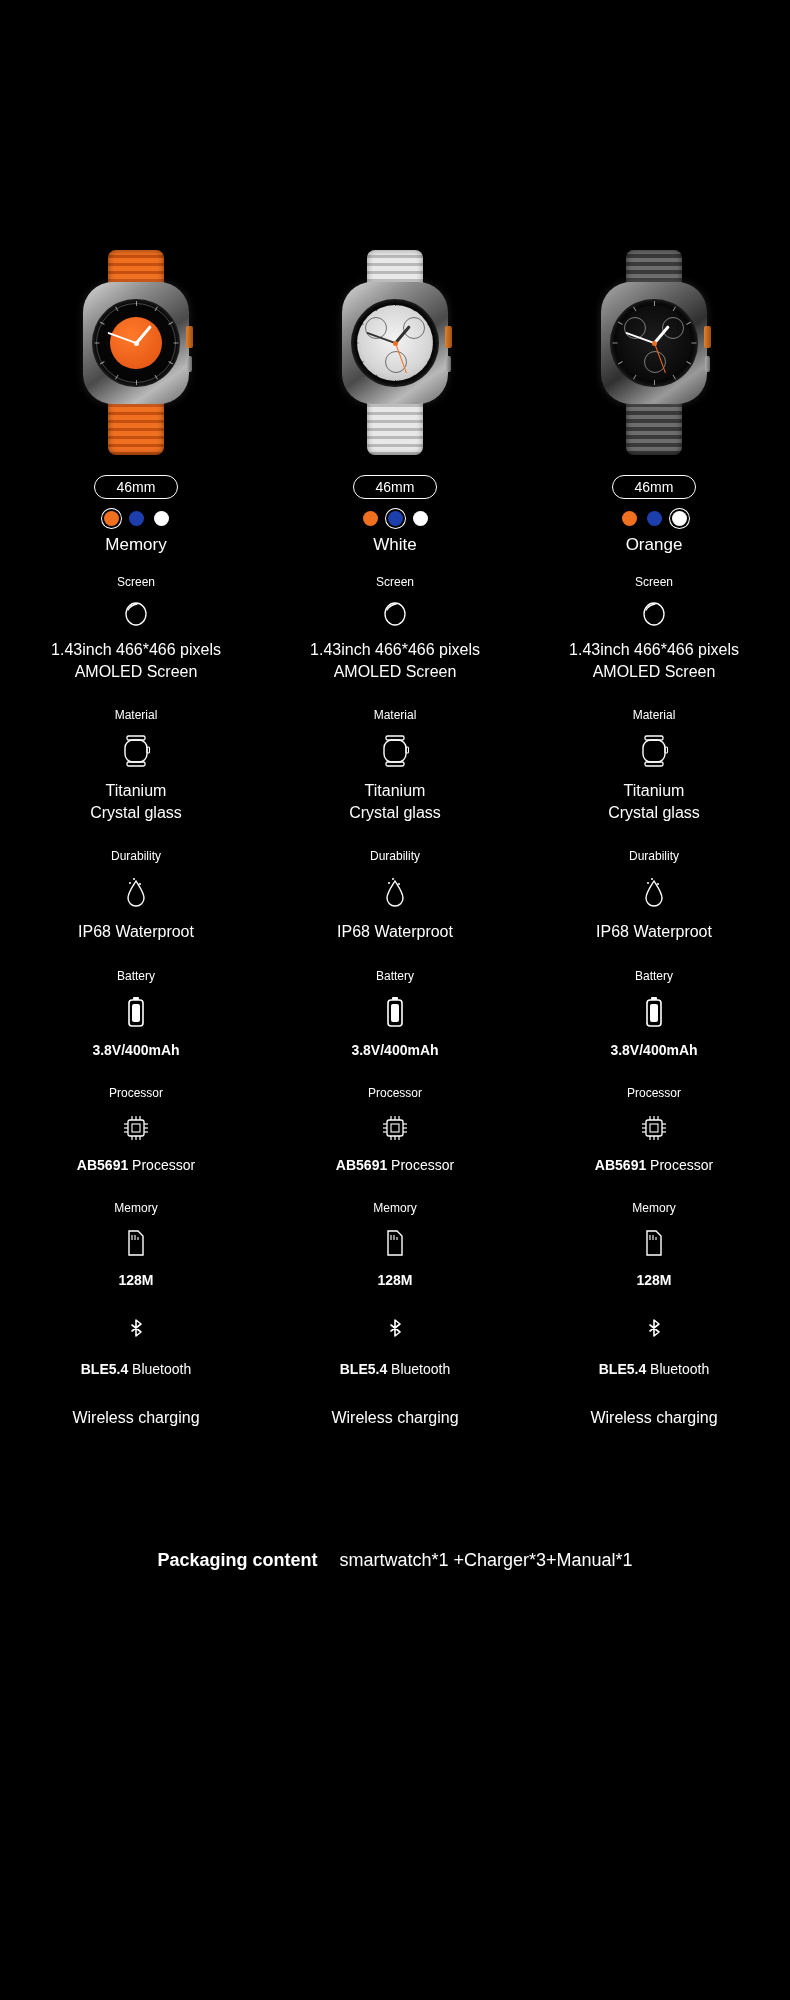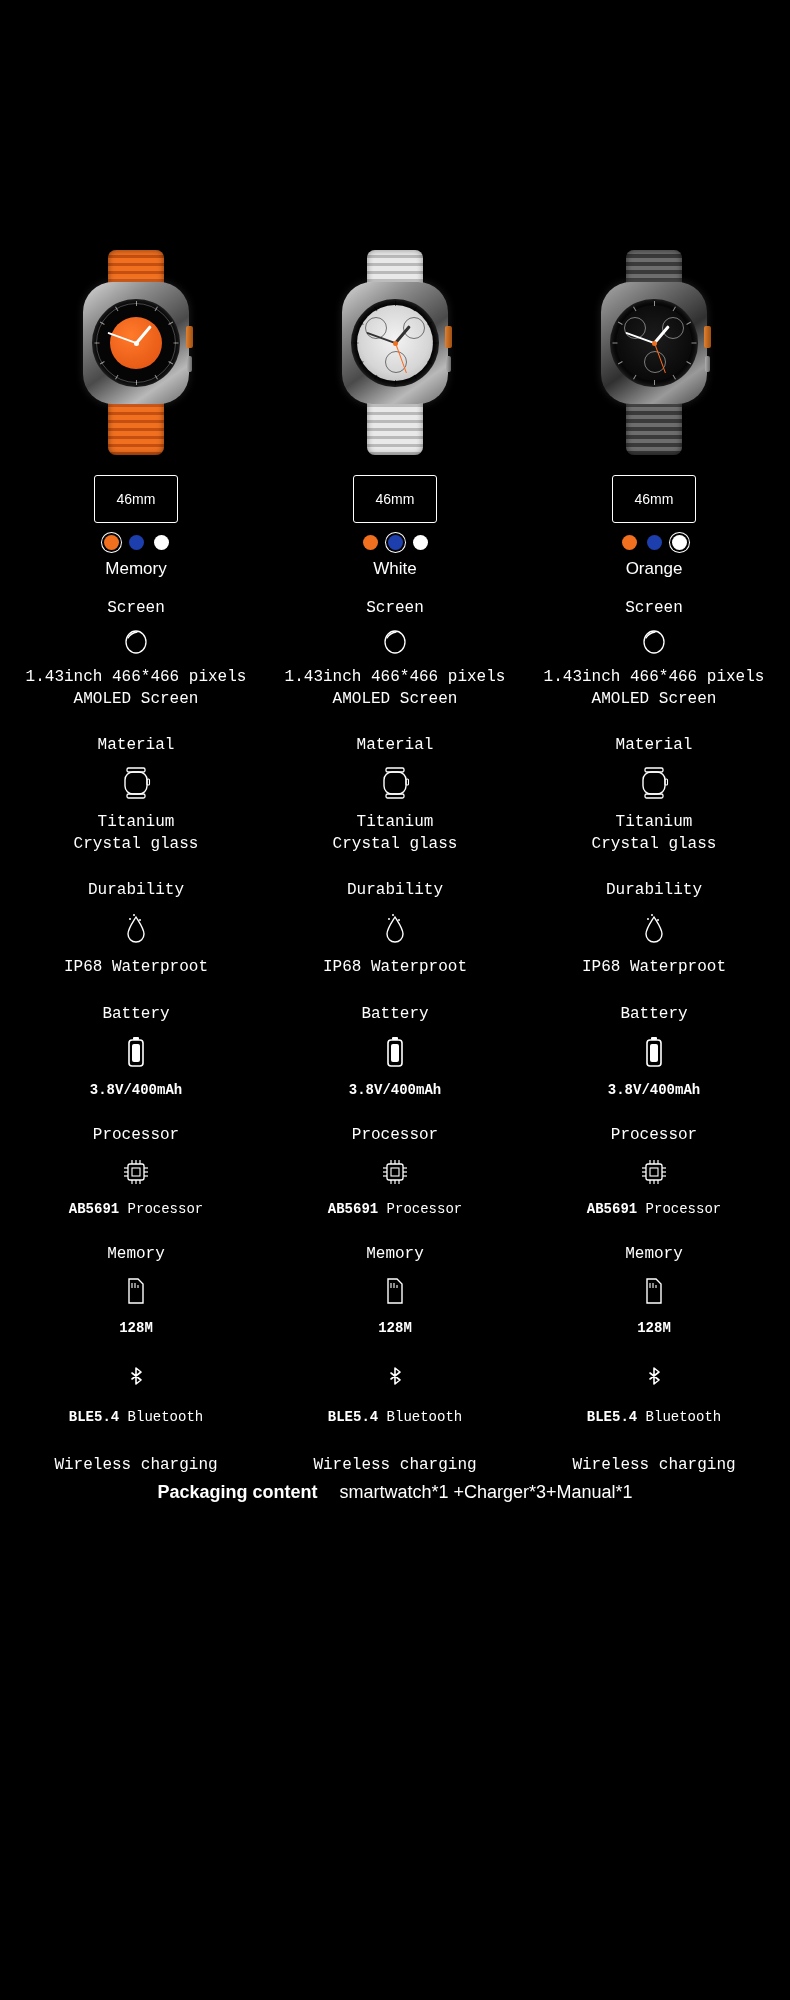--- a/index.html
+++ b/index.html
@@ -175,22 +175,22 @@
   .screen-black-face {
     position: absolute; inset: 6px;
     border-radius: 50%;
     background: radial-gradient(circle at 50% 45%, #1c1c1c 0%, #0a0a0a 70%, #000 100%);
   }
 
   
   .size-pill {
     border: 1px solid #ffffff;
     background: #000;
-    border-radius: 3px;
-    padding: 16px 22px;
+    border-radius: 12px;
+    padding: 4px 22px;
     font-size: 14px;
     line-height: 1;
     margin-bottom: 12px;
   }
   .swatches {
     display: flex;
     gap: 10px;
     align-items: center;
     margin-bottom: 9px;
   }
@@ -199,41 +199,39 @@
     height: 15px;
     border-radius: 50%;
     box-sizing: border-box;
   }
   .sw.sel { box-shadow: 0 0 0 2px #000, 0 0 0 3px #ffffff; }
   .color-name {
     font-size: 17px;
     margin-bottom: 20px;
   }
   .label {
-    font-size: 16px;
+    font-size: 12px;
     margin-bottom: 12px;
-    font-family: Liberation Mono, monospace;
   }
   .value {
     font-size: 16px;
     text-align: center;
     line-height: 1.35;
     margin-top: 8px;
-    font-family: Liberation Mono, monospace;
   }
   .value.bold { font-weight: bold; font-size: 14px; }
   .value .reg { font-weight: normal; }
   .icon { display: block; }
   .gap-lg { height: 26px; }
   .gap-md { height: 20px; }
 
   
   .packaging {
     position: absolute;
-    top: 1482px;
+    top: 1550px;
     left: 0;
     width: 790px;
     display: flex;
     justify-content: center;
     align-items: baseline;
     gap: 22px;
   }
   .pack-label {
     font-size: 18px;
     font-weight: bold;

